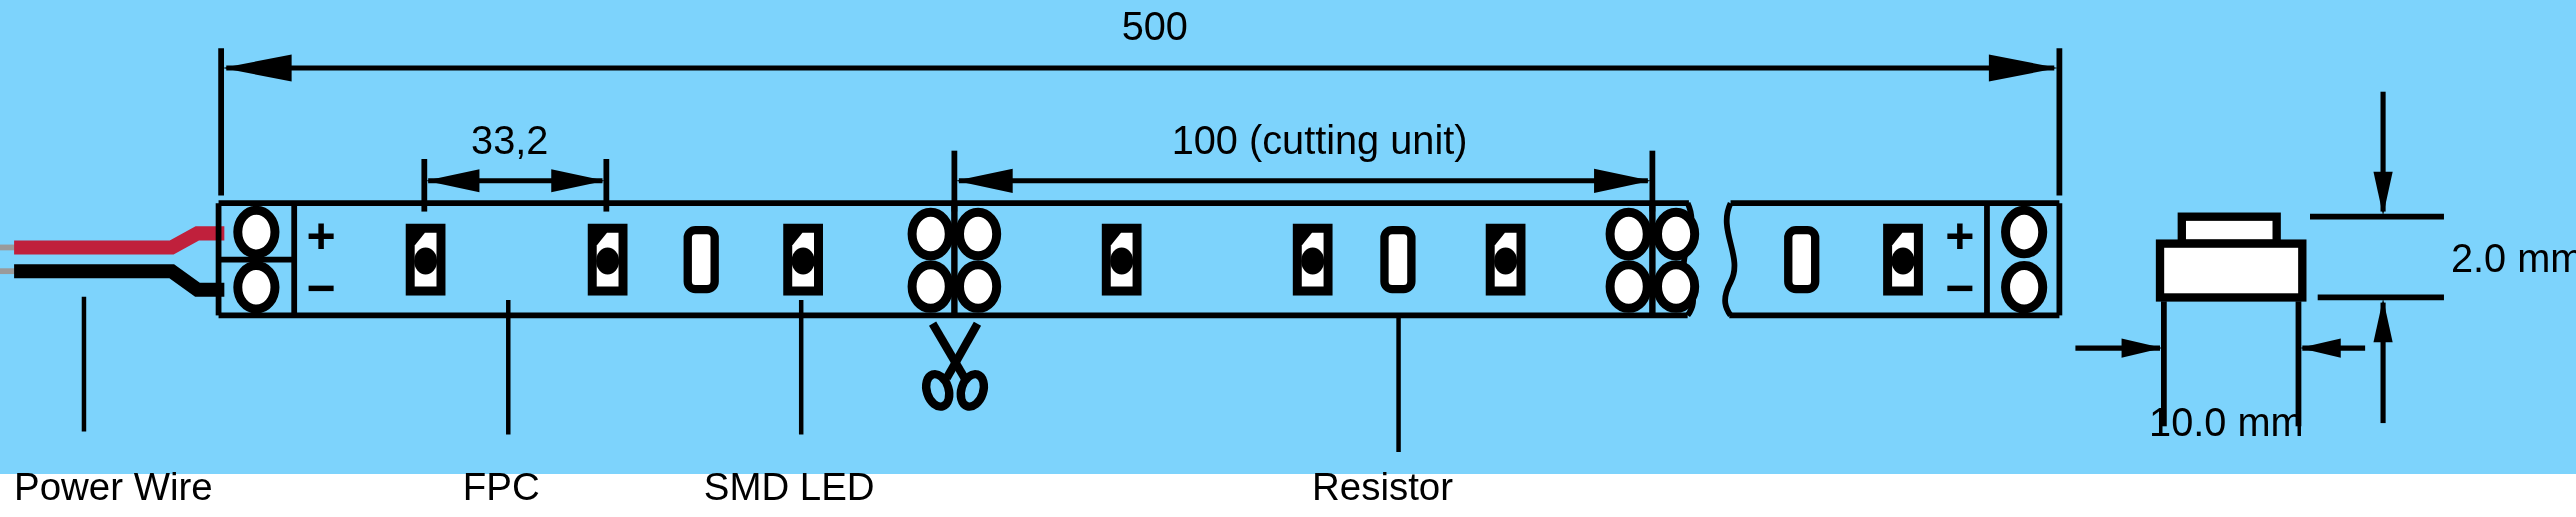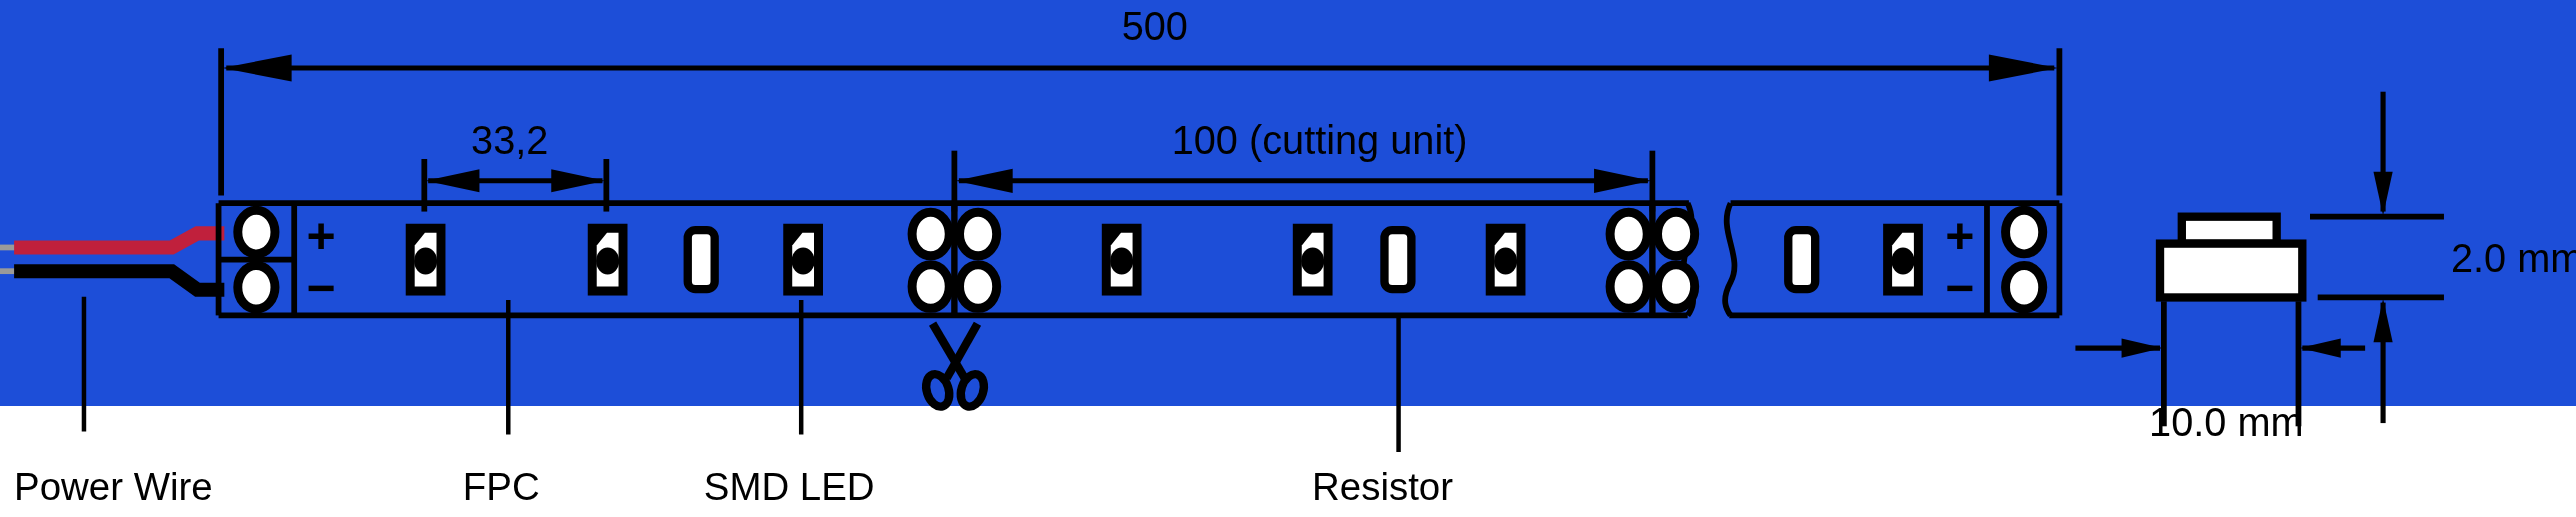--- a/index.html
+++ b/index.html
@@ -9,22 +9,22 @@
   }
   body {
     width: 2576px;
     height: 518px;
     overflow: hidden;
     font-family: "Liberation Sans", sans-serif;
   }
   #stage {
     position: relative;
     width: 2576px;
-    height: 406px;
-    background: #1d4ed8;
+    height: 474px;
+    background: #7dd3fc;
   }
   svg#drawing {
     position: absolute;
     left: 0;
     top: 0;
     width: 2576px;
     height: 518px;
     display: block;
   }
   .ln     { stroke: #000000; fill: none; stroke-linecap: butt; }

